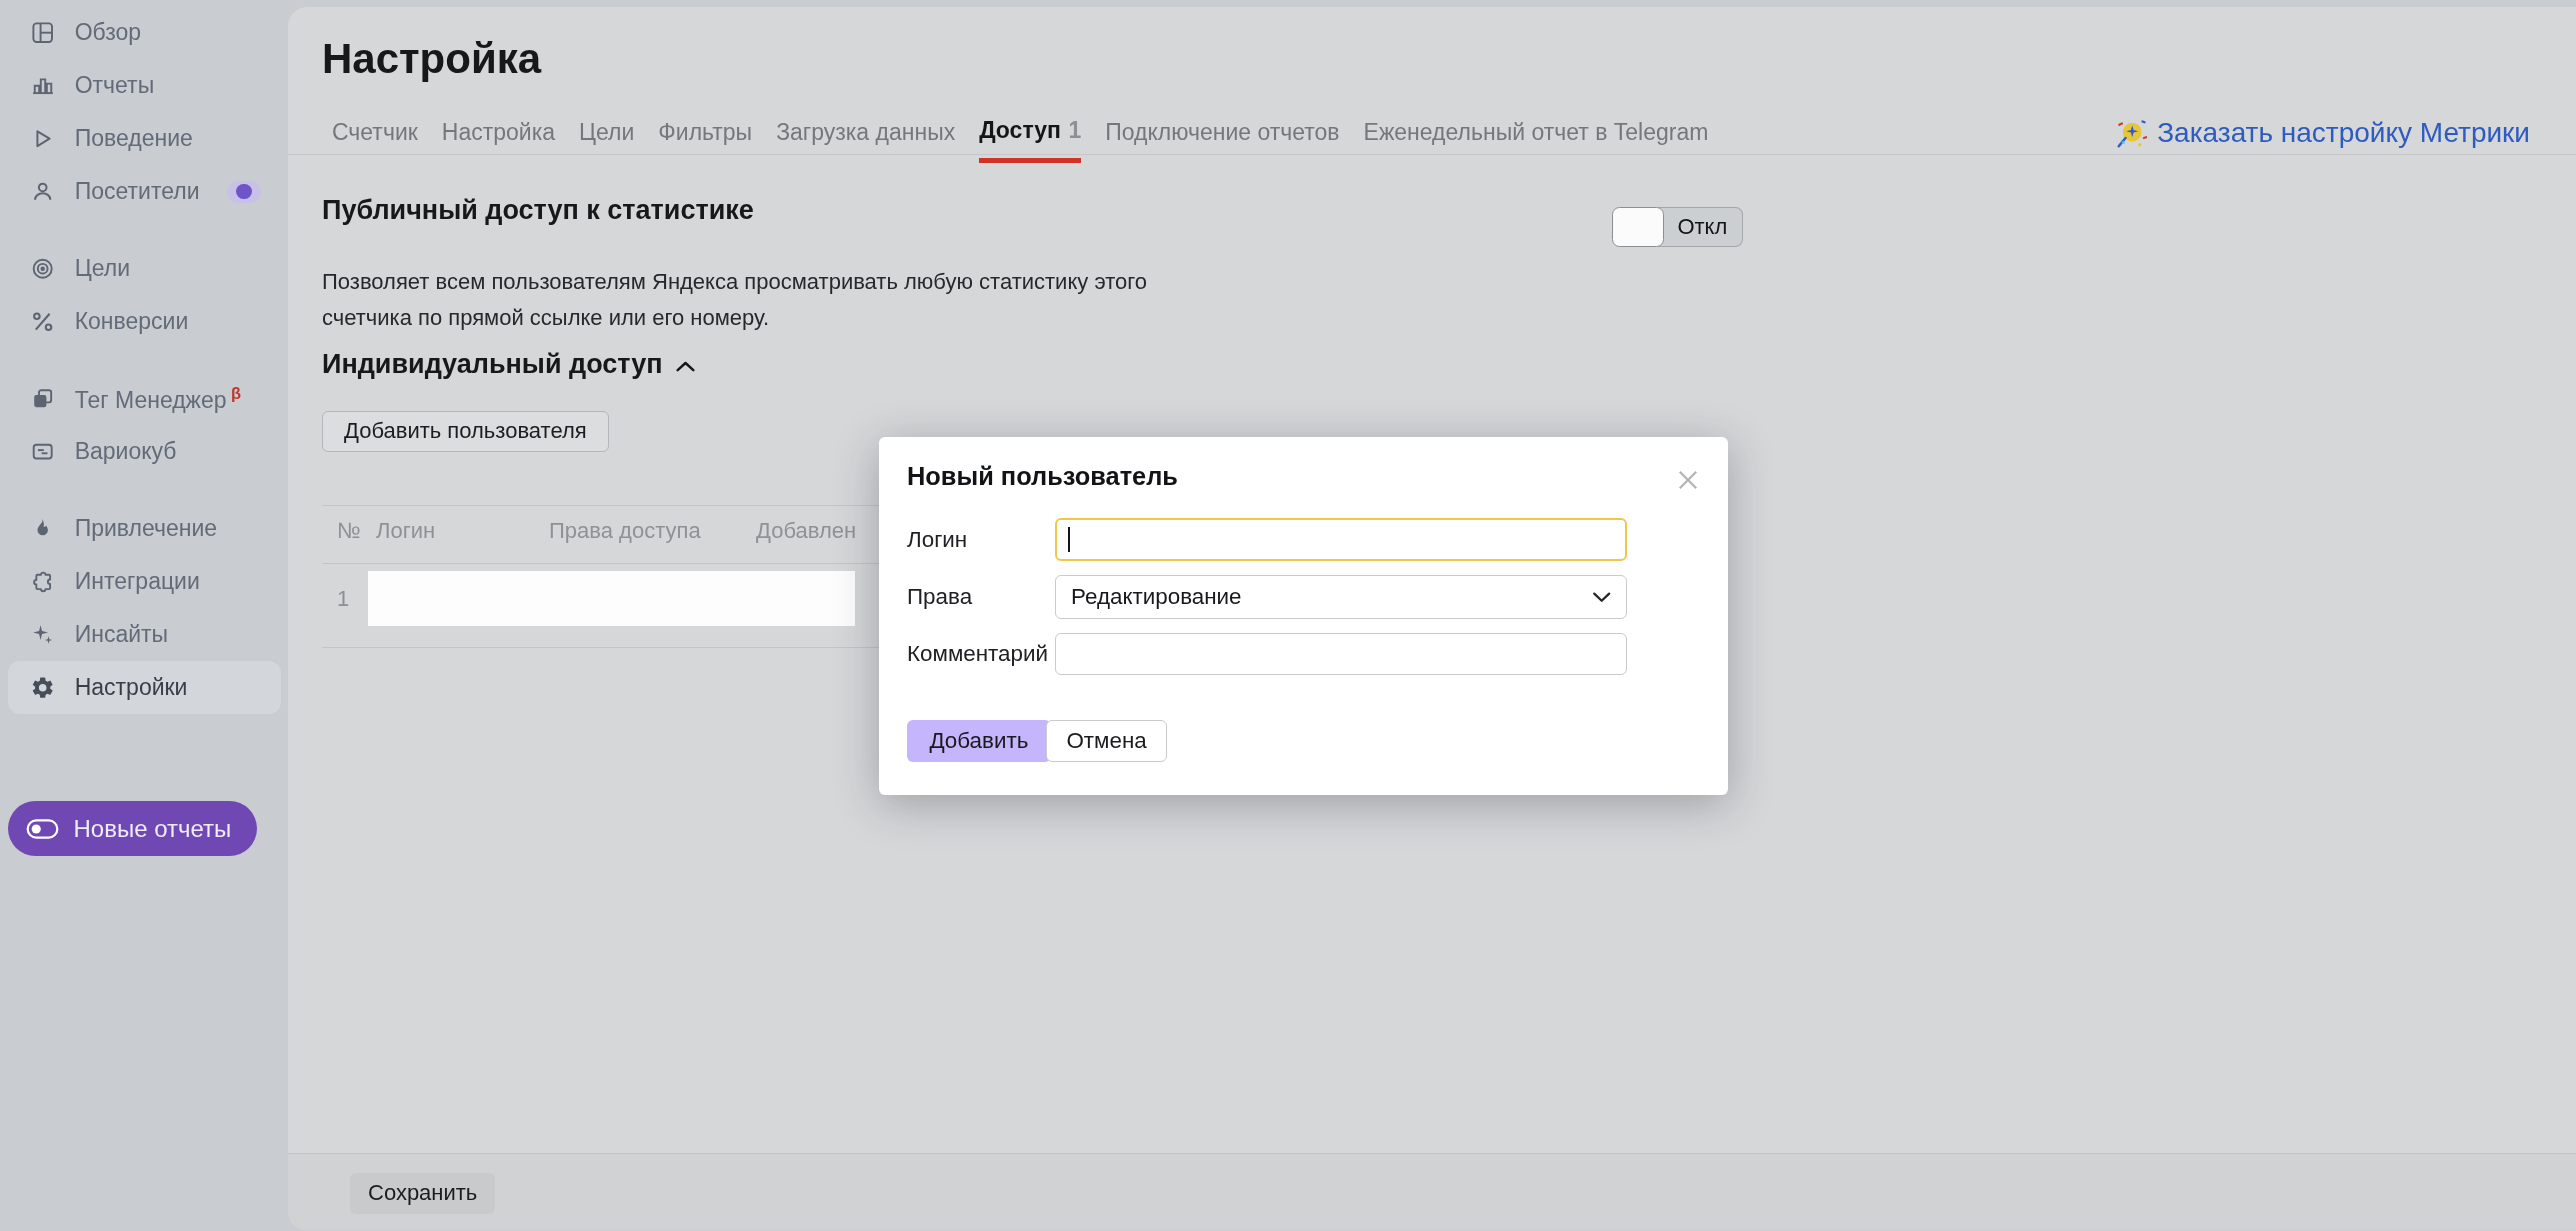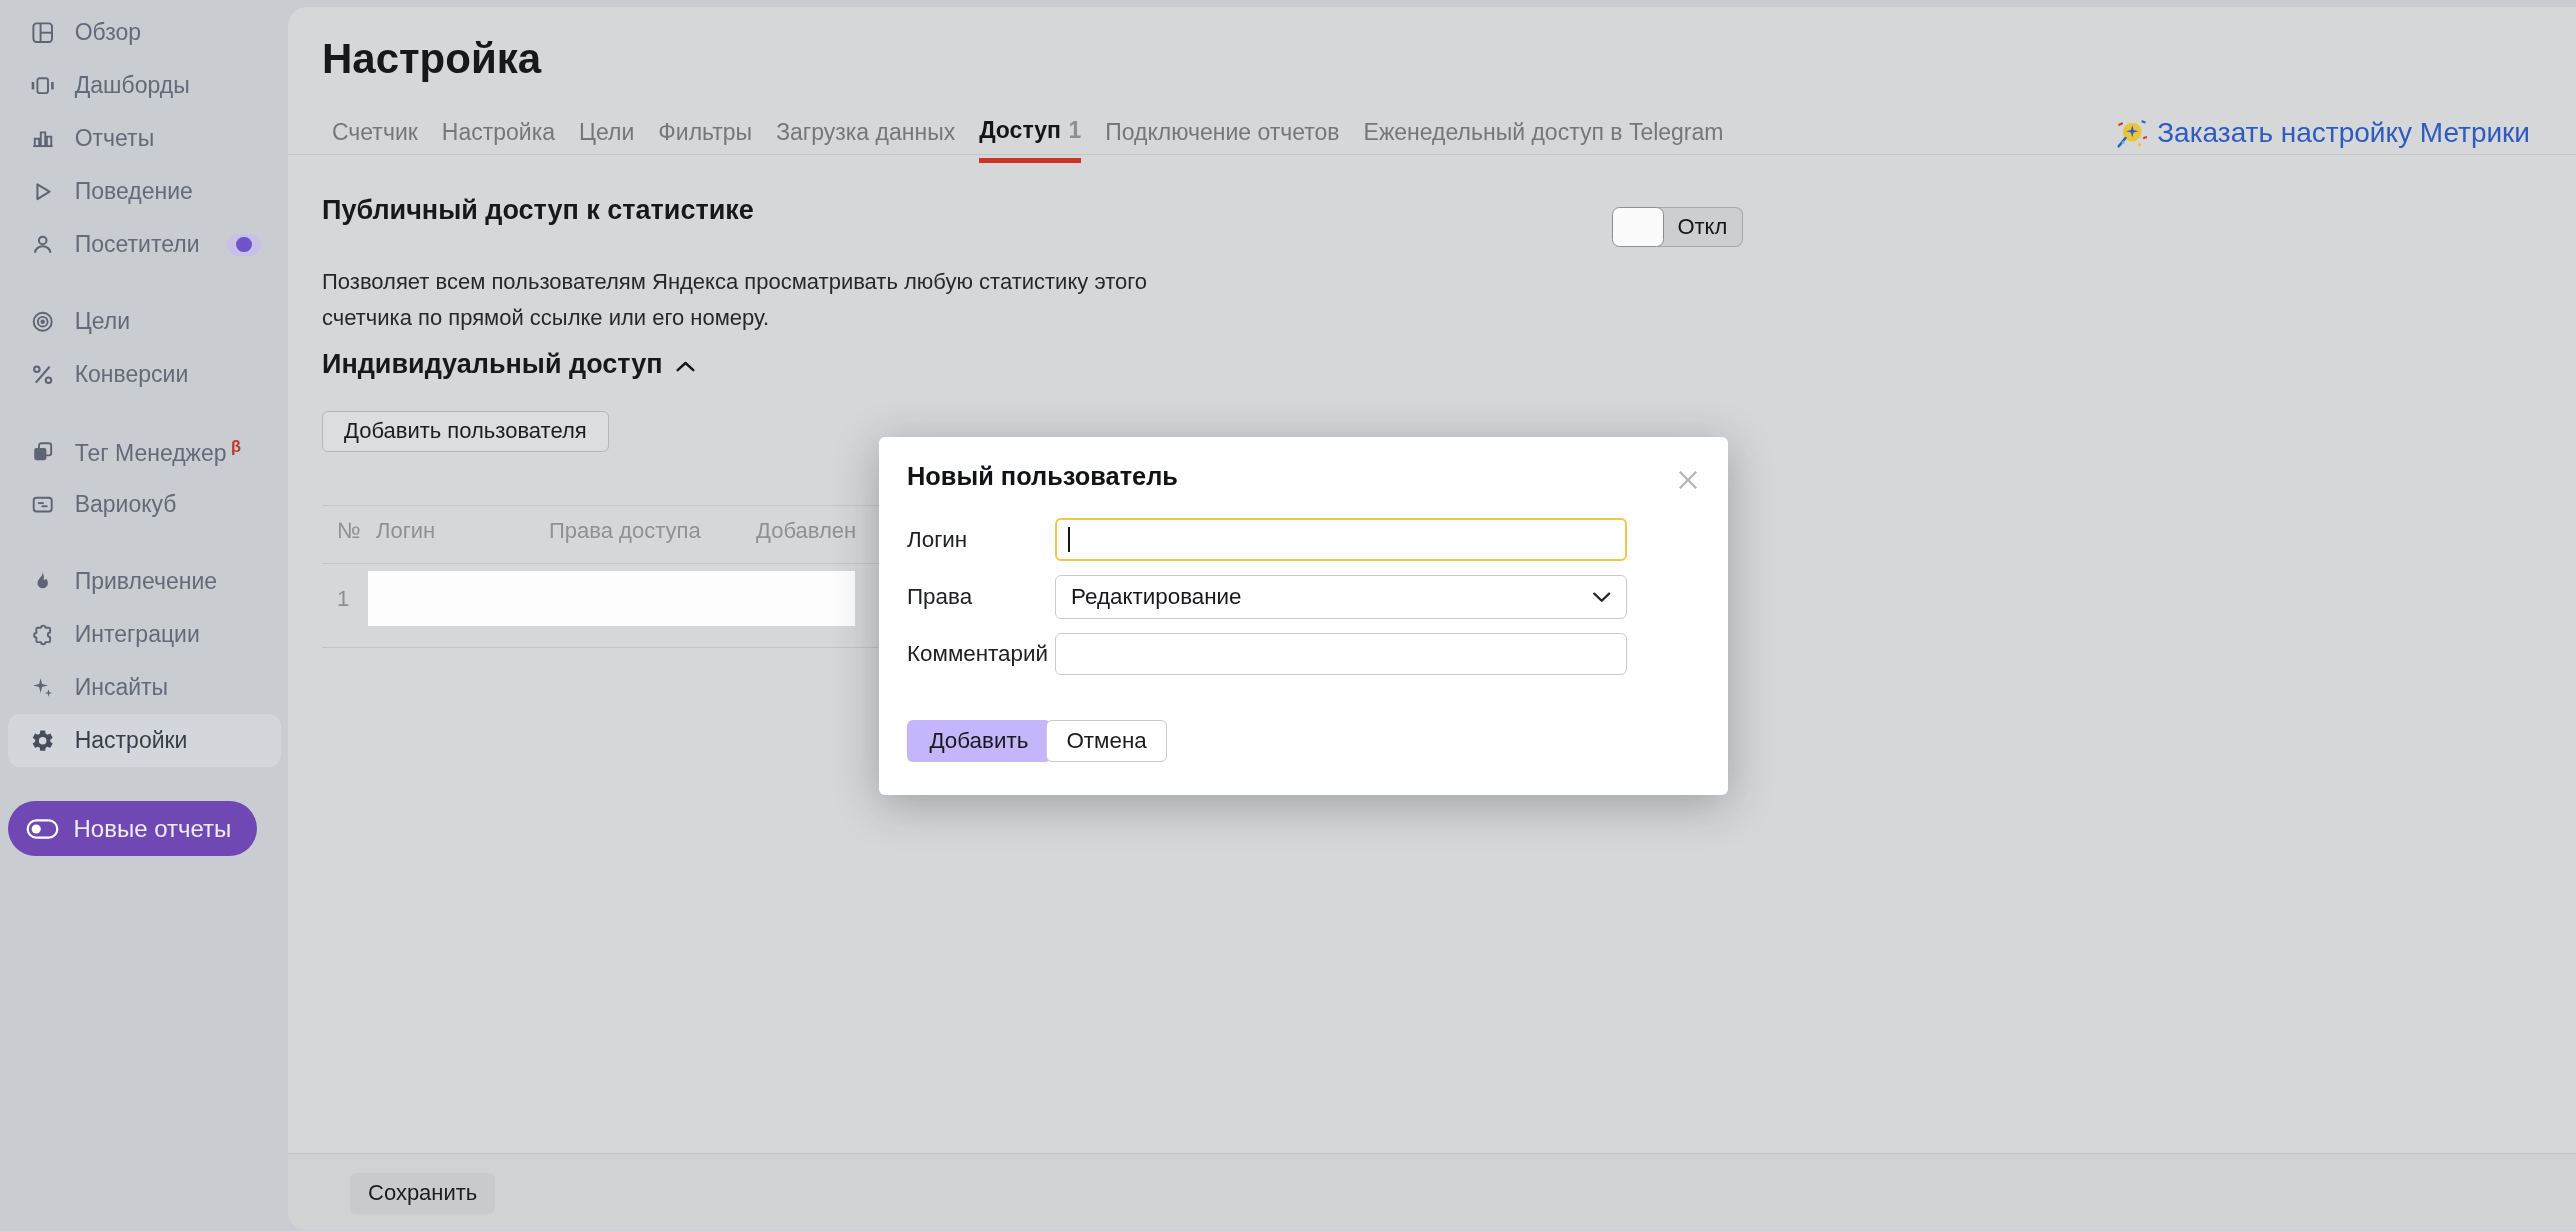--- a/index.html
+++ b/index.html
@@ -104,30 +104,20 @@
       <span class="s-icon">
         <svg viewBox="0 0 24 24" fill="none" stroke="currentColor" stroke-width="1.8">
             <rect x="3.2" y="3.2" width="17.6" height="17.6" rx="3"></rect>
             <line x1="10" y1="3.5" x2="10" y2="20.5"></line>
             <line x1="10" y1="12" x2="20.5" y2="12"></line>
           </svg>
       </span>
       <span class="s-label">Обзор</span>
     </div>
 
-    <div class="side-item">
-      <span class="s-icon">
-        <svg viewBox="0 0 24 24" fill="none" stroke="currentColor" stroke-width="1.8">
-            <rect x="7" y="5" width="10" height="14" rx="2"></rect>
-            <line x1="2.8" y1="8.5" x2="2.8" y2="15.5" stroke-width="2.4"></line>
-            <line x1="21.2" y1="8.5" x2="21.2" y2="15.5" stroke-width="2.4"></line>
-          </svg>
-      </span>
-      <span class="s-label">Дашборды</span>
-    </div>
 
     <div class="side-item">
       <span class="s-icon">
         <svg viewBox="0 0 24 24" fill="none" stroke="currentColor" stroke-width="1.8">
             <path d="M4.5 19 V12 h4.2 V19"></path>
             <path d="M10.2 19 V6 h4.2 V19"></path>
             <path d="M15.9 19 V10 h4.2 V19"></path>
             <line x1="3" y1="19" x2="21.5" y2="19"></line>
           </svg>
       </span>
@@ -257,21 +247,21 @@
     <h1 class="page-title">Настройка</h1>
 
     <div class="tabs">
       <span class="tab">Счетчик</span>
       <span class="tab">Настройка</span>
       <span class="tab">Цели</span>
       <span class="tab">Фильтры</span>
       <span class="tab">Загрузка данных</span>
       <span class="tab active"><span>Доступ</span><span class="t-badge">1</span></span>
       <span class="tab">Подключение отчетов</span>
-      <span class="tab">Еженедельный доступ в Telegram</span>
+      <span class="tab">Еженедельный отчет в Telegram</span>
     </div>
     <div class="tabs-line"></div>
 
     <div class="order-link">
       <svg width="33" height="33" viewBox="0 0 44 44">
         <circle cx="23" cy="20" r="12.5" fill="#e9c53a"></circle>
         <path d="M23 11 L24.8 17.2 L31 19 L24.8 20.8 L23 27 L21.2 20.8 L15 19 L21.2 17.2 Z" fill="#2f5fc4"></path>
         <line x1="14" y1="28" x2="5" y2="39" stroke="#2f5fc4" stroke-width="3.4" stroke-linecap="round"></line>
         <rect x="4" y="8" width="7" height="3" rx="1.5" fill="#d23b2e" transform="rotate(-28 7.5 9.5)"></rect>
         <rect x="35" y="5" width="6" height="3" rx="1.5" fill="#2f5fc4" transform="rotate(24 38 6.5)"></rect>

